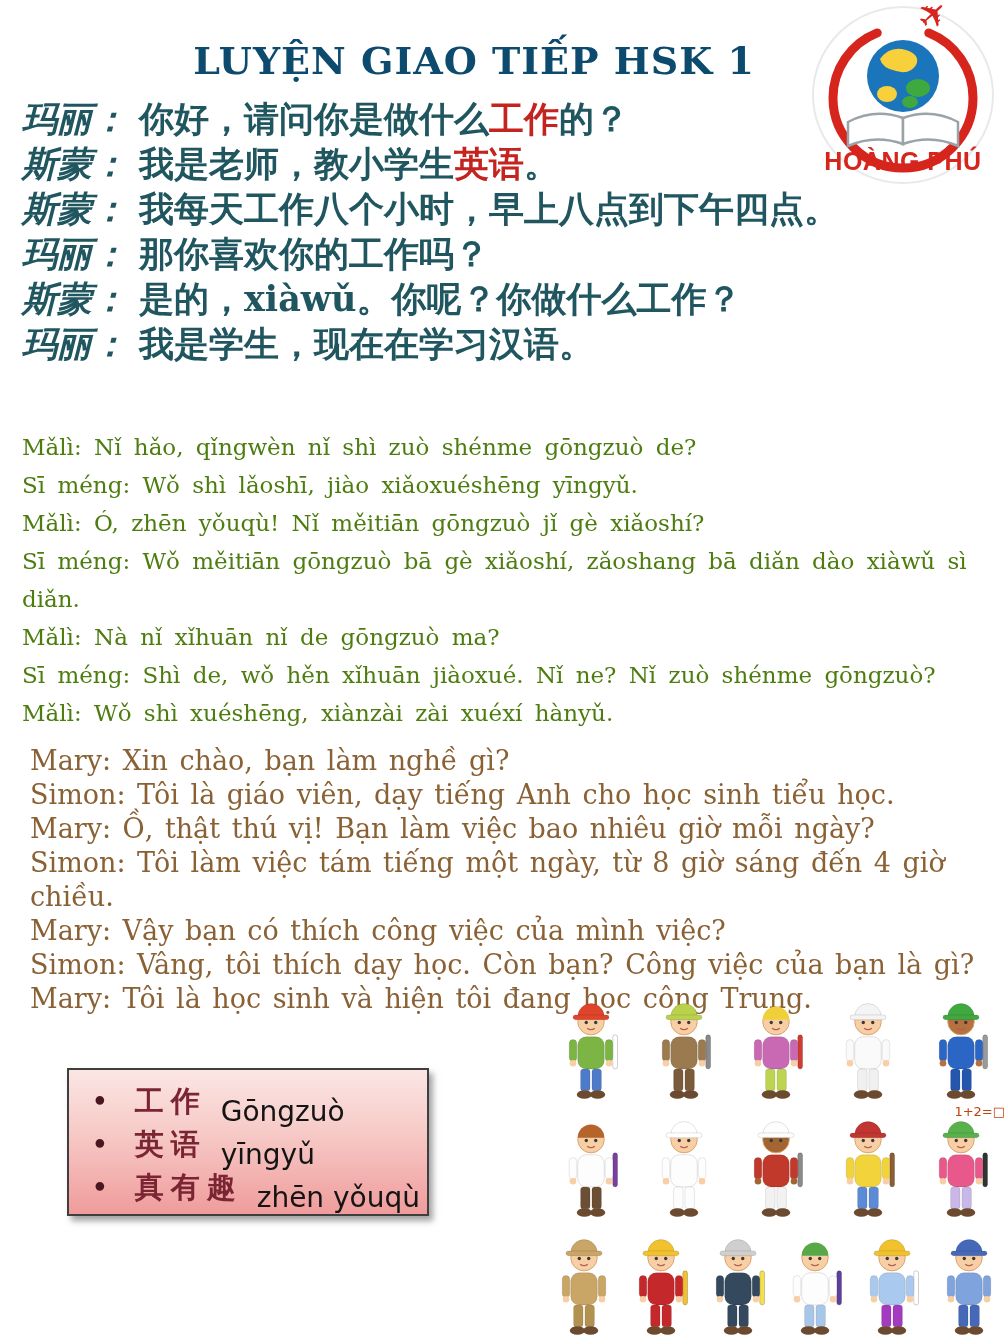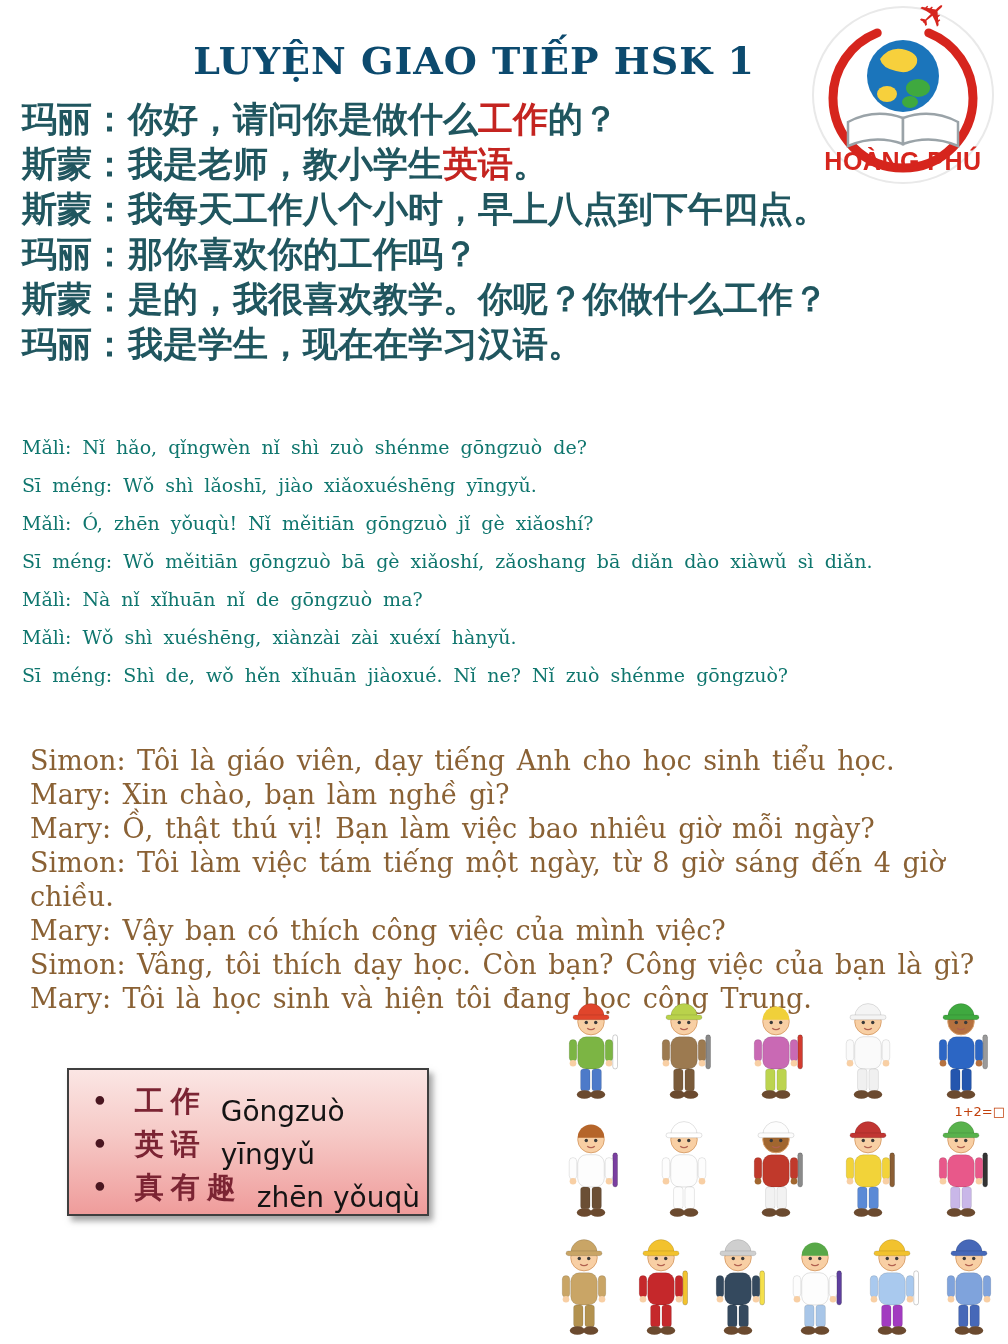--- a/index.html
+++ b/index.html
@@ -11,26 +11,26 @@
          text-align:center;font-size:38px;font-weight:bold;color:#0c4a6e;letter-spacing:1px;
          font-family:"DejaVu Serif",serif;}
 
   
   .logo{position:absolute;top:4px;right:12px;width:186px;height:182px;}
 
   
   .cn-block{position:absolute;left:22px;top:96px;width:800px;}
   .cnline{margin:0;font-size:35px;line-height:45px;color:#20565F;font-weight:600;
           white-space:nowrap;}
-  .cnline .spk{margin-right:1px;}
+  .cnline .spk{margin-right:12px;font-style:italic;}
   .cnline .hl{color:#C42420;font-weight:800;}
 
   
   .py-block{position:absolute;left:22px;top:428px;width:968px;}
-  .pyline{margin:0;font-size:19px;line-height:38px;color:#0f766e;word-spacing:5px;}
+  .pyline{margin:0;font-size:23px;line-height:38px;color:#4d7c0f;word-spacing:5px;}
 
   
   .vn-block{position:absolute;left:30px;top:744px;width:950px;}
   .vnline{margin:0;font-size:27px;line-height:34px;color:#8A6134;word-spacing:3px;}
 
   
   .vocab-box{position:absolute;left:67px;top:1068px;width:362px;height:148px;box-sizing:border-box;
              background:linear-gradient(180deg,#FBE6E4 0%,#F6C9C6 45%,#EF9C9B 100%);
              border:2px solid #3f3f3f;box-shadow:4px 5px 6px rgba(90,90,90,0.55);
              padding:10px 0 0 22px;}
@@ -70,37 +70,37 @@
       <line x1="93" y1="114" x2="93" y2="140" stroke="#9AA3A8" stroke-width="2"></line>
     </g>
     <text x="93" y="166" text-anchor="middle" font-size="25" font-weight="bold" fill="#D6251D" font-family="Liberation Sans, sans-serif" letter-spacing="0.5">HOÀNG PHÚ</text>
   </svg>
 
   <div class="cn-block">
     <p class="cnline"><span class="spk">玛丽：</span><span>你好，请问你是做什么</span><span class="hl">工作</span><span>的？</span></p>
     <p class="cnline"><span class="spk">斯蒙：</span><span>我是老师，教小学生</span><span class="hl">英语</span><span>。</span></p>
     <p class="cnline"><span class="spk">斯蒙：</span><span>我每天工作八个小时，早上八点到下午四点。</span><span class="hl"></span><span></span></p>
     <p class="cnline"><span class="spk">玛丽：</span><span>那你喜欢你的工作吗？</span><span class="hl"></span><span></span></p>
-    <p class="cnline"><span class="spk">斯蒙：</span><span>是的，我很喜欢教学。你呢？你做什么工作？</span><span class="hl"></span><span></span></p>
+    <p class="cnline"><span class="spk">斯蒙：</span><span>是的，xiàwǔ。你呢？你做什么工作？</span><span class="hl"></span><span></span></p>
     <p class="cnline"><span class="spk">玛丽：</span><span>我是学生，现在在学习汉语。</span><span class="hl"></span><span></span></p>
   </div>
 
   <div class="py-block">
     <p class="pyline">Mǎlì: Nǐ hǎo, qǐngwèn nǐ shì zuò shénme gōngzuò de?</p>
     <p class="pyline">Sī méng: Wǒ shì lǎoshī, jiào xiǎoxuéshēng yīngyǔ.</p>
     <p class="pyline">Mǎlì: Ó, zhēn yǒuqù! Nǐ měitiān gōngzuò jǐ gè xiǎoshí?</p>
     <p class="pyline">Sī méng: Wǒ měitiān gōngzuò bā gè xiǎoshí, zǎoshang bā diǎn dào xiàwǔ sì diǎn.</p>
     <p class="pyline">Mǎlì: Nà nǐ xǐhuān nǐ de gōngzuò ma?</p>
+    <p class="pyline">Sī méng: Shì de, wǒ hěn xǐhuān jiàoxué. Nǐ ne? Nǐ zuò shénme gōngzuò?</p>
     <p class="pyline">Mǎlì: Wǒ shì xuéshēng, xiànzài zài xuéxí hànyǔ.</p>
-    <p class="pyline">Sī méng: Shì de, wǒ hěn xǐhuān jiàoxué. Nǐ ne? Nǐ zuò shénme gōngzuò?</p>
   </div>
 
   <div class="vn-block">
+    <p class="vnline">Mary: Xin chào, bạn làm nghề gì?</p>
     <p class="vnline">Simon: Tôi là giáo viên, dạy tiếng Anh cho học sinh tiểu học.</p>
-    <p class="vnline">Mary: Xin chào, bạn làm nghề gì?</p>
     <p class="vnline">Mary: Ồ, thật thú vị! Bạn làm việc bao nhiêu giờ mỗi ngày?</p>
     <p class="vnline">Simon: Tôi làm việc tám tiếng một ngày, từ 8 giờ sáng đến 4 giờ chiều.</p>
     <p class="vnline">Mary: Vậy bạn có thích công việc của mình việc?</p>
     <p class="vnline">Simon: Vâng, tôi thích dạy học. Còn bạn? Công việc của bạn là gì?</p>
     <p class="vnline">Mary: Tôi là học sinh và hiện tôi đang học công Trung.</p>
   </div>
 
   <div class="vocab-box">
     <div class="vrow">
       <span class="bullet">•</span>

